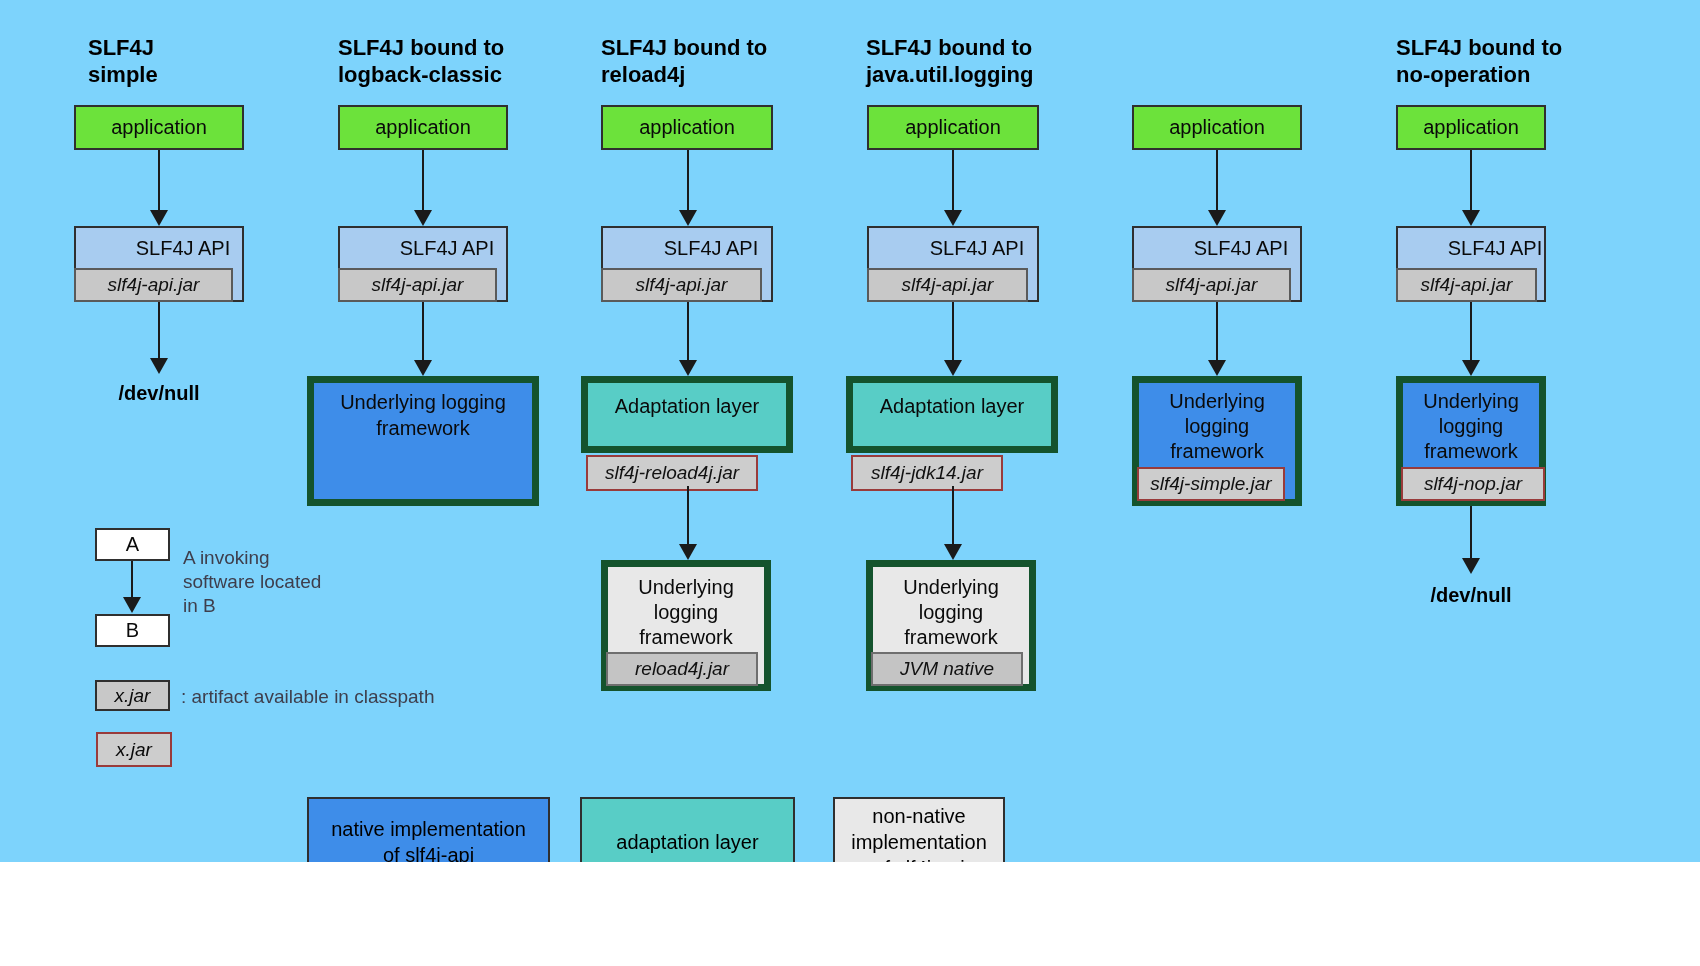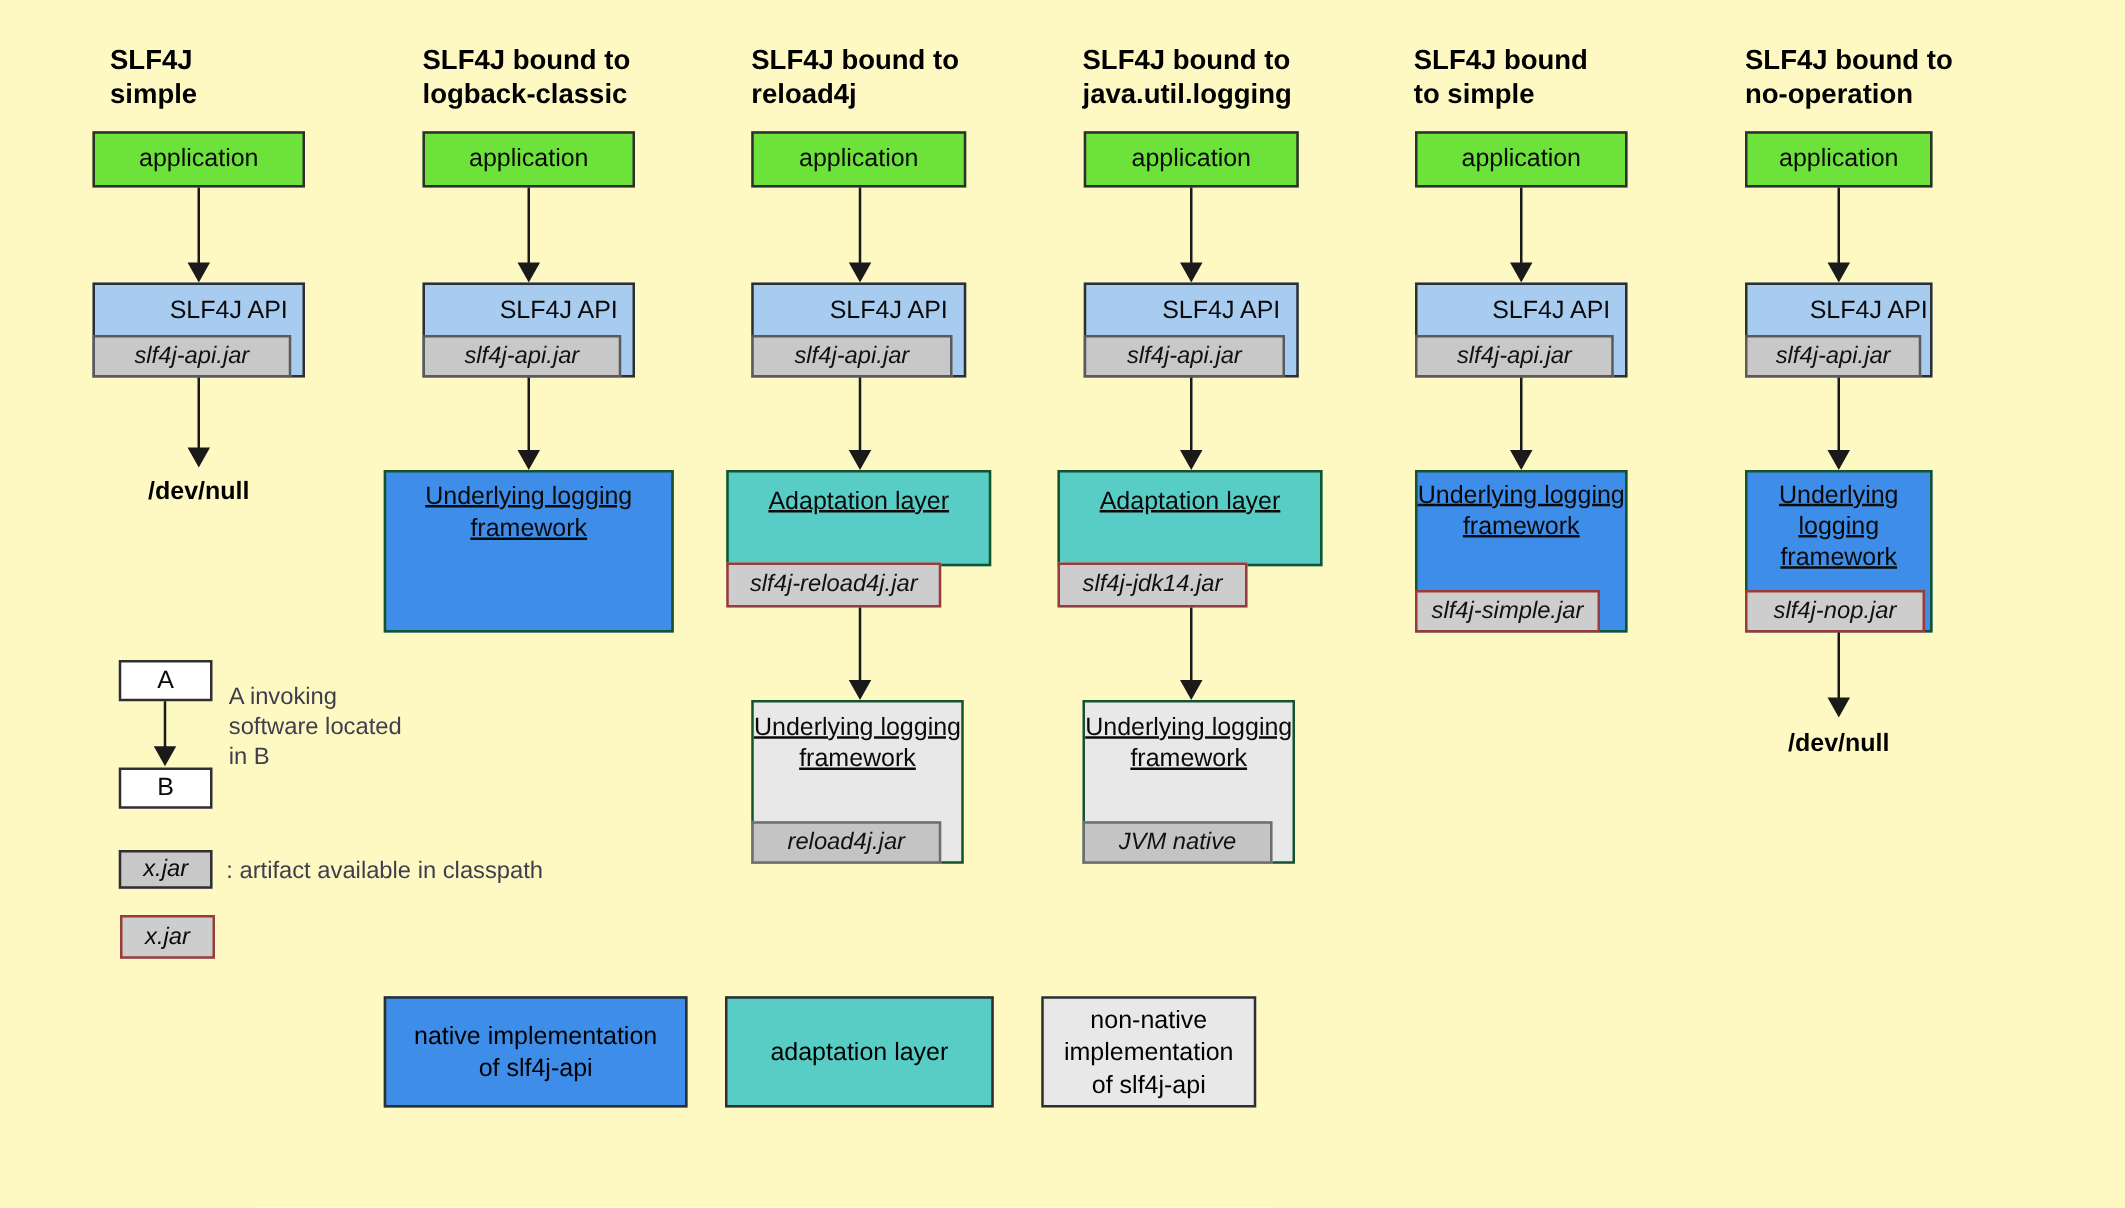--- a/index.html
+++ b/index.html
@@ -1,37 +1,37 @@
 <!DOCTYPE html>
 <html><head>
 <meta charset="utf-8">
 <style>
   * { margin:0; padding:0; box-sizing:border-box; }
   html,body { background:#ffffff; }
   body { font-family:"Liberation Sans", sans-serif; color:#0a0a0a; }
-  .canvas { position:relative; width:1700px; height:966px; background:#fef9c3; overflow:hidden; }
+  .canvas { position:relative; width:1700px; height:862px; background:#7dd3fc; overflow:hidden; }
 
   .hdr { position:absolute; font-size:22px; font-weight:bold; line-height:27px; color:#000; }
   .hdr span { display:block; }
 
   .box { position:absolute; border:2px solid #2f2f2f; font-size:20px; text-align:center; }
   .cen { display:flex; align-items:center; justify-content:center; }
 
   .app { background:#6CE23B; display:flex; align-items:center; justify-content:center; }
 
   .api { background:#A8CCF0; }
   .api-label { height:40px; display:flex; align-items:center; justify-content:center;padding-left:48px; }
 
   .jartab { position:absolute; left:-2px; bottom:-2px; height:34px; background:#C8C8C8;
             border:2px solid #5a5a5a; font-style:italic; font-size:19px;
             display:flex; align-items:center; justify-content:center; color:#111; }
   .jartab.red { border-color:#993B3B; background:#CDCDCD; }
   .jartab.inner { background:#C4C4C4; border-color:#6e6e6e; }
 
-  .bigbox { position:absolute; border:2px solid #14532d; font-size:20px; text-align:center;text-decoration:underline; }
+  .bigbox { position:absolute; border:7px solid #14532d; font-size:20px; text-align:center; }
   .bb-label { padding-top:6px; line-height:26px; }
 
   .blue  { background:#3E8DE9; }
   .teal  { background:#58CDC6; }
   .lgray { background:#E8E8E8; }
 
   .jarstack { position:absolute; left:-2px; bottom:1px; background:#CDCDCD; border:2px solid #993B3B;
               font-style:italic; font-size:19px; line-height:25px; text-align:left;
               padding:1px 0 0 7px; color:#111; }
   .jarstack span { display:block; }
@@ -176,24 +176,20 @@
       <i class="line"></i>
       <i class="head"></i>
     </div>
   <div class="bigbox lgray" style="left:866px;top:560px;width:170px;height:131px">
     <div class="bb-label" style="padding-top:8px;line-height:25px">Underlying logging framework</div>
     <div class="jartab inner" style="width:152px">
       <span>JVM native</span>
     </div>
   </div>
 
-  <div class="hdr" style="left:1131px;top:34px">
-    <span>SLF4J bound</span>
-    <span>to simple</span>
-  </div>
   <div class="box app" style="left:1132px;top:105px;width:170px;height:45px">
     <span>application</span>
   </div>
   <div class="varrow" style="left:1208px;top:150px;height:76px">
       <i class="line"></i>
       <i class="head"></i>
     </div>
   <div class="box api" style="left:1132px;top:226px;width:170px;height:76px">
     <div class="api-label">SLF4J API</div>
     <div class="jartab" style="width:159px">

